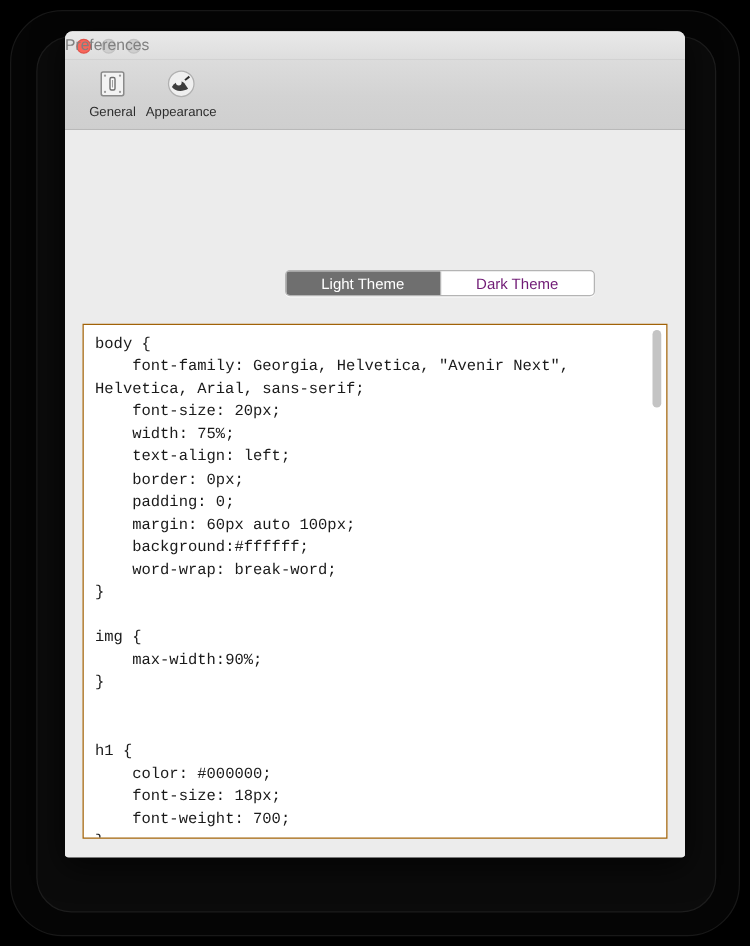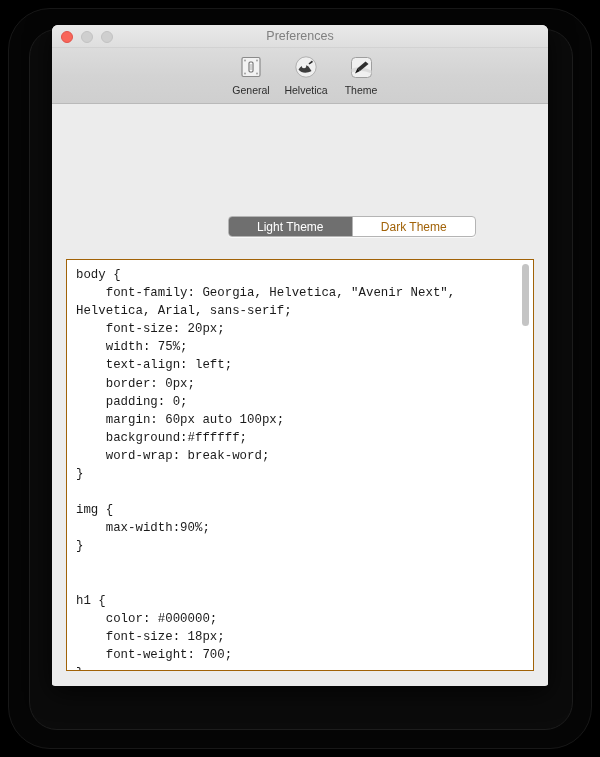--- a/index.html
+++ b/index.html
@@ -65,35 +65,34 @@
     width: 12px; height: 12px;
     border-radius: 50%;
     border: 1px solid rgba(0,0,0,0.13);
   }
   .light.close   { background: #f9665a; border-color: #e0534b; }
   .light.min     { background: #cfcfcf; border-color: #c2c2c2; }
   .light.zoom    { background: #cfcfcf; border-color: #c2c2c2; }
   #window-title {
     position: absolute;
     left: 0; right: 0; top: 4px;
-    text-align: center;
+    text-align: left;
     font-size: 12.5px;
     color: #808080;
   }
 
   
   #toolbar {
     height: 56px;
     background: linear-gradient(to bottom, #dcdcdc 0%, #d3d3d3 52%, #cfcfcf 100%);
     border-bottom: 1px solid #b9b9b9;
     display: flex;
     align-items: flex-start;
     padding: 2px 0 0 12px;
     gap: 3px;
-    justify-content: center;
   }
   .tb-item {
     width: 52px;
     display: flex;
     flex-direction: column;
     align-items: center;
     padding: 3px 2px 2px 2px;
     border-radius: 4px;
     cursor: default;
   }
@@ -134,21 +133,21 @@
     overflow: hidden;
     background: #ffffff;
     box-shadow: 0 1px 0 rgba(255,255,255,0.7);
   }
   .segment {
     flex: 1;
     display: flex;
     align-items: center;
     justify-content: center;
     font-size: 12px;
-    color: #a16207;
+    color: #701a75;
     cursor: default;
   }
   .segment.active {
     background: #6f6f6f;
     color: #ffffff;
   }
   .segment + .segment { border-left: 1px solid #b4b4b4; }
 
   
   #css-editor-wrap {
@@ -233,34 +232,23 @@
     <div class="tb-item">
       <span class="tb-icon">
         <svg width="26" height="26" viewBox="0 0 26 26">
           <circle cx="13" cy="13" r="10.2" fill="#efefef" stroke="#b0b0b0" stroke-width="1"></circle>
           <path d="M13 2.8a10.2 10.2 0 0 0 0 20.4 10.2 10.2 0 0 1 0-20.4z" fill="#f8f8f8"></path>
           <path d="M5.5 15.5 C8 11.5 12 10 15.5 12.5 L18.5 17 C14 19.5 8.5 19.5 5.5 15.5 Z" fill="#3d3d3d"></path>
           <circle cx="11" cy="12" r="2.3" fill="#f3f3f3"></circle>
           <path d="M15.5 9.5 L19 6.5 L20 8 L16.5 10.5 Z" fill="#2c2c2c"></path>
         </svg>
       </span>
-      <span class="tb-label">Helvetica</span>
-    </div>
-
-    <div class="tb-item">
-      <span class="tb-icon">
-        <svg width="25" height="25" viewBox="0 0 25 25">
-          <rect x="2.5" y="2.5" width="20" height="20" rx="4" fill="#f0f0f0" stroke="#9e9e9e" stroke-width="1"></rect>
-          <path d="M2.5 14 Q9 10 22.5 15.5 L22.5 18.5 Q12 13.5 2.5 17.5 Z" fill="#dcdcdc"></path>
-          <path d="M16.5 6.5 L19.5 9 L11 16 L8.5 13.2 Z" fill="#2f2f2f"></path>
-          <path d="M8.5 13.2 L11 16 L6 18.5 Z" fill="#141414"></path>
-        </svg>
-      </span>
-      <span class="tb-label">Theme</span>
-    </div>
+      <span class="tb-label">Appearance</span>
+    </div>
+
 
 
   </div>
 
   <div id="content">
 
     <div id="theme-segment">
       <div class="segment active">Light Theme</div>
       <div class="segment">Dark Theme</div>
     </div>

